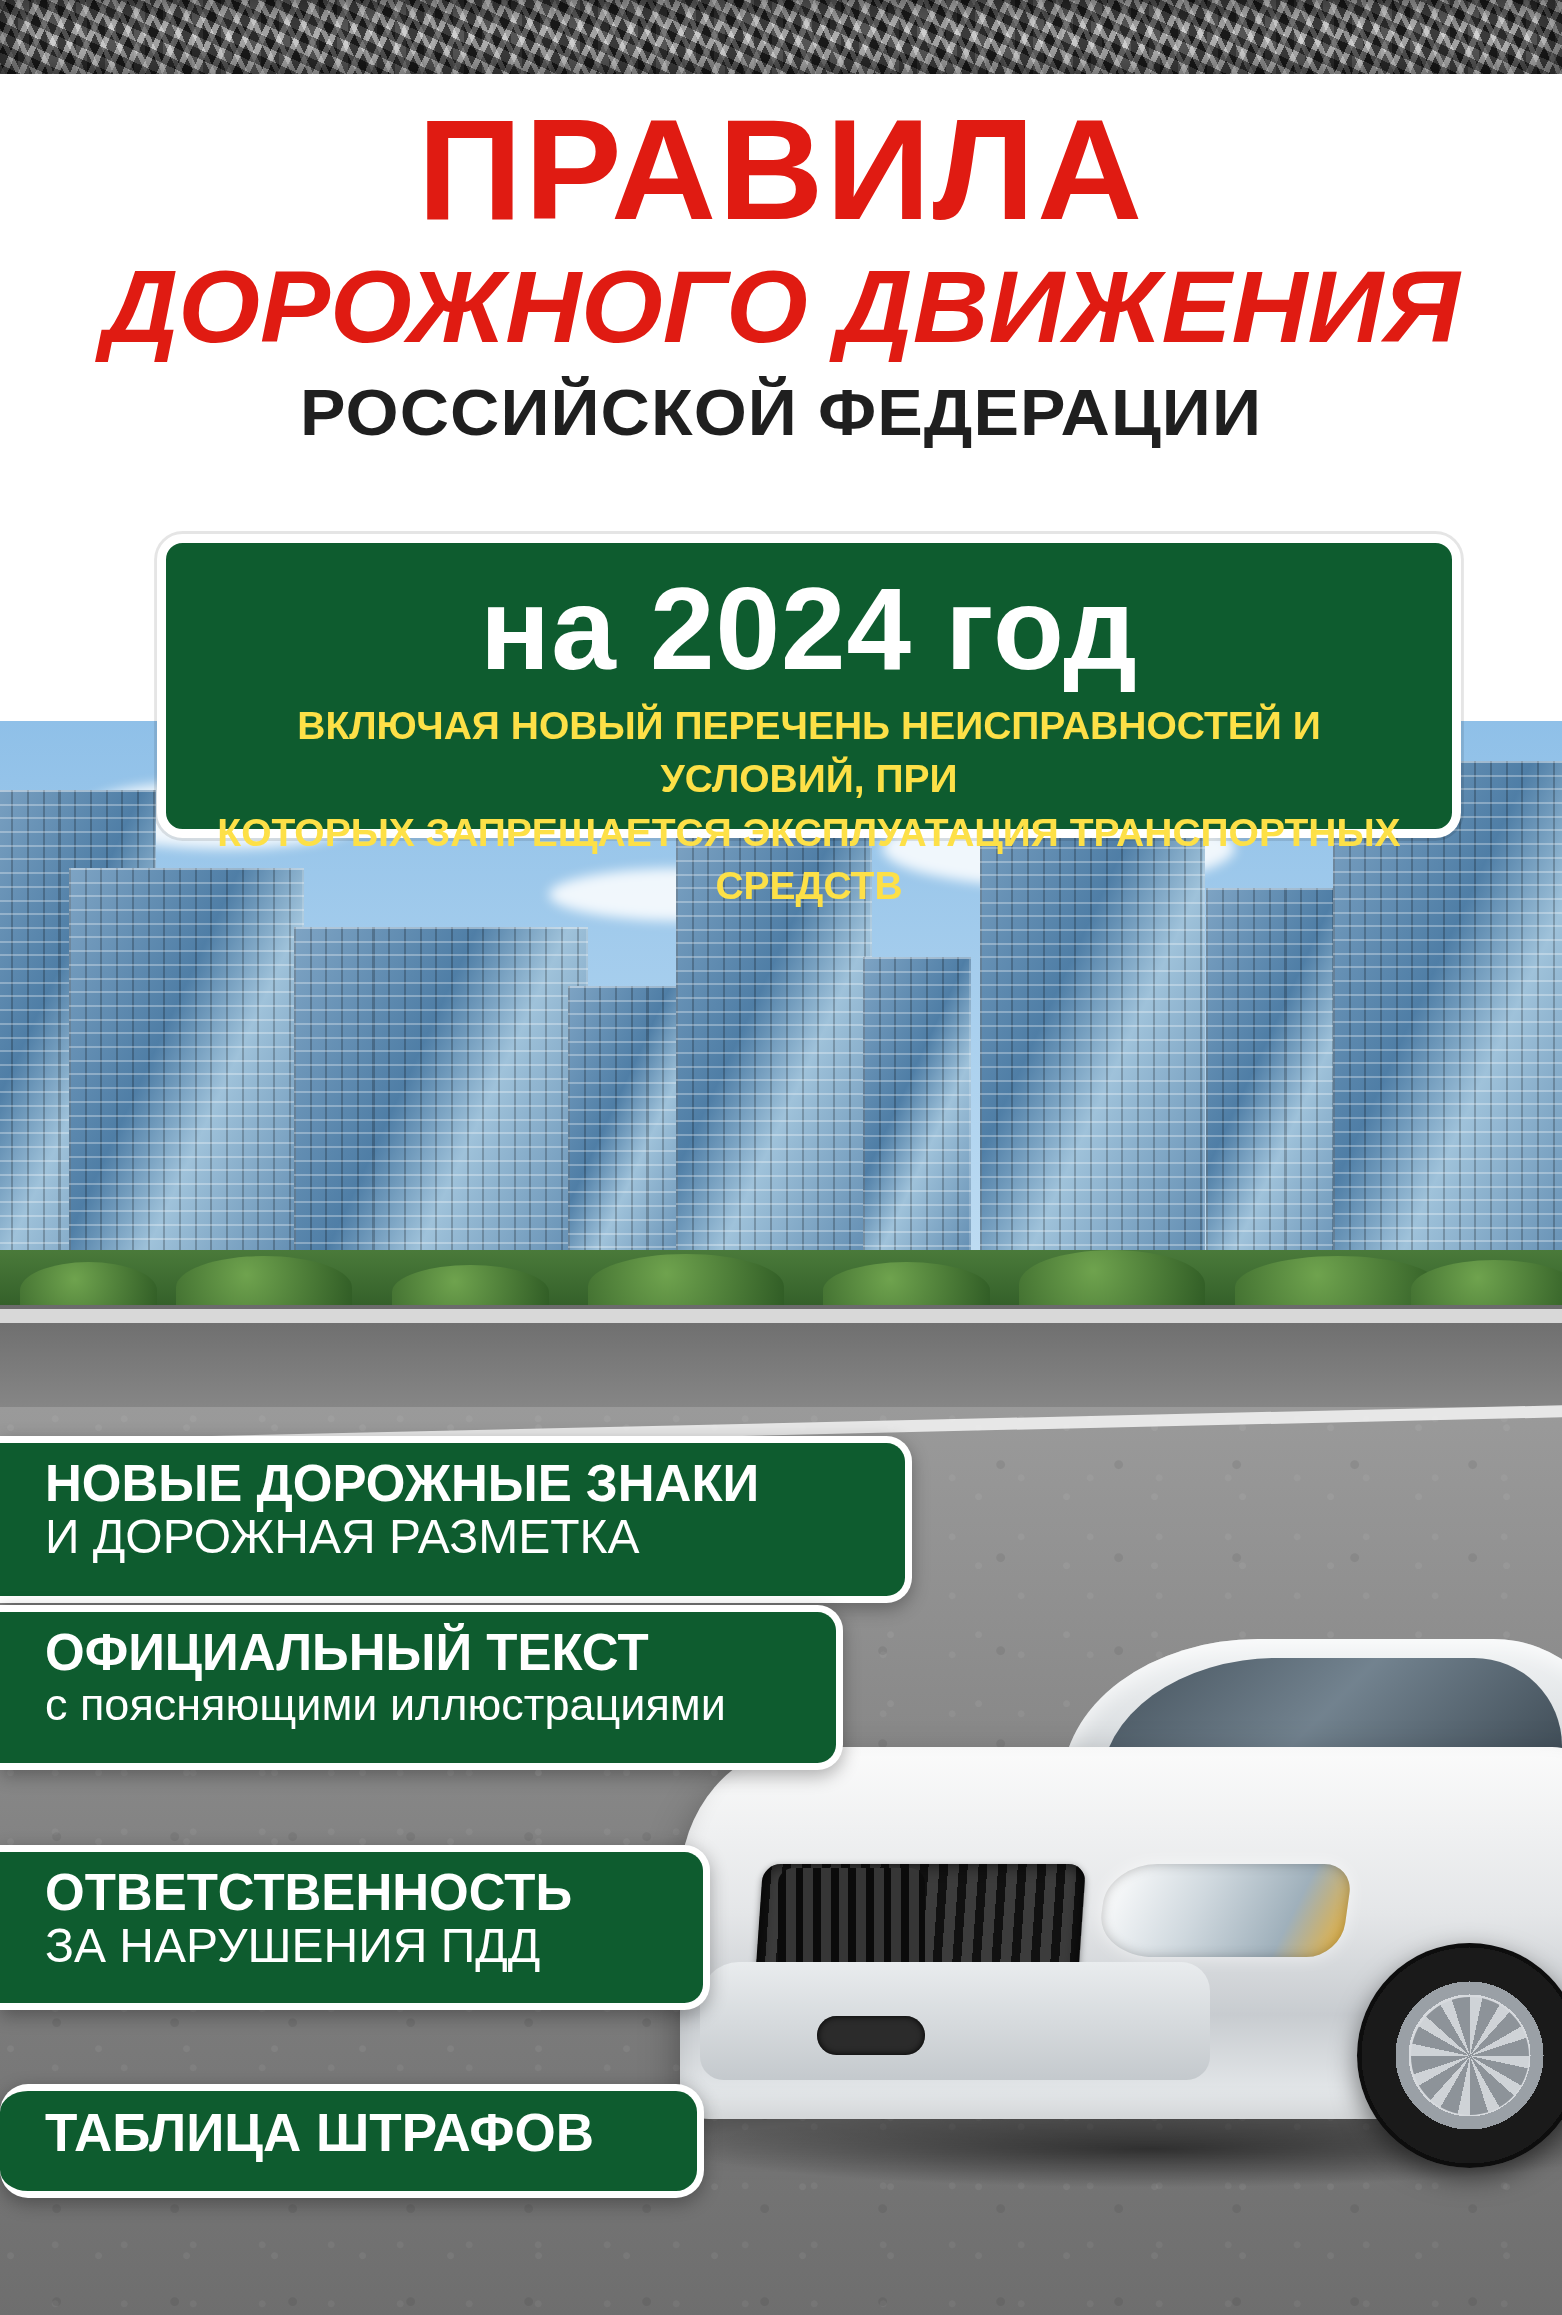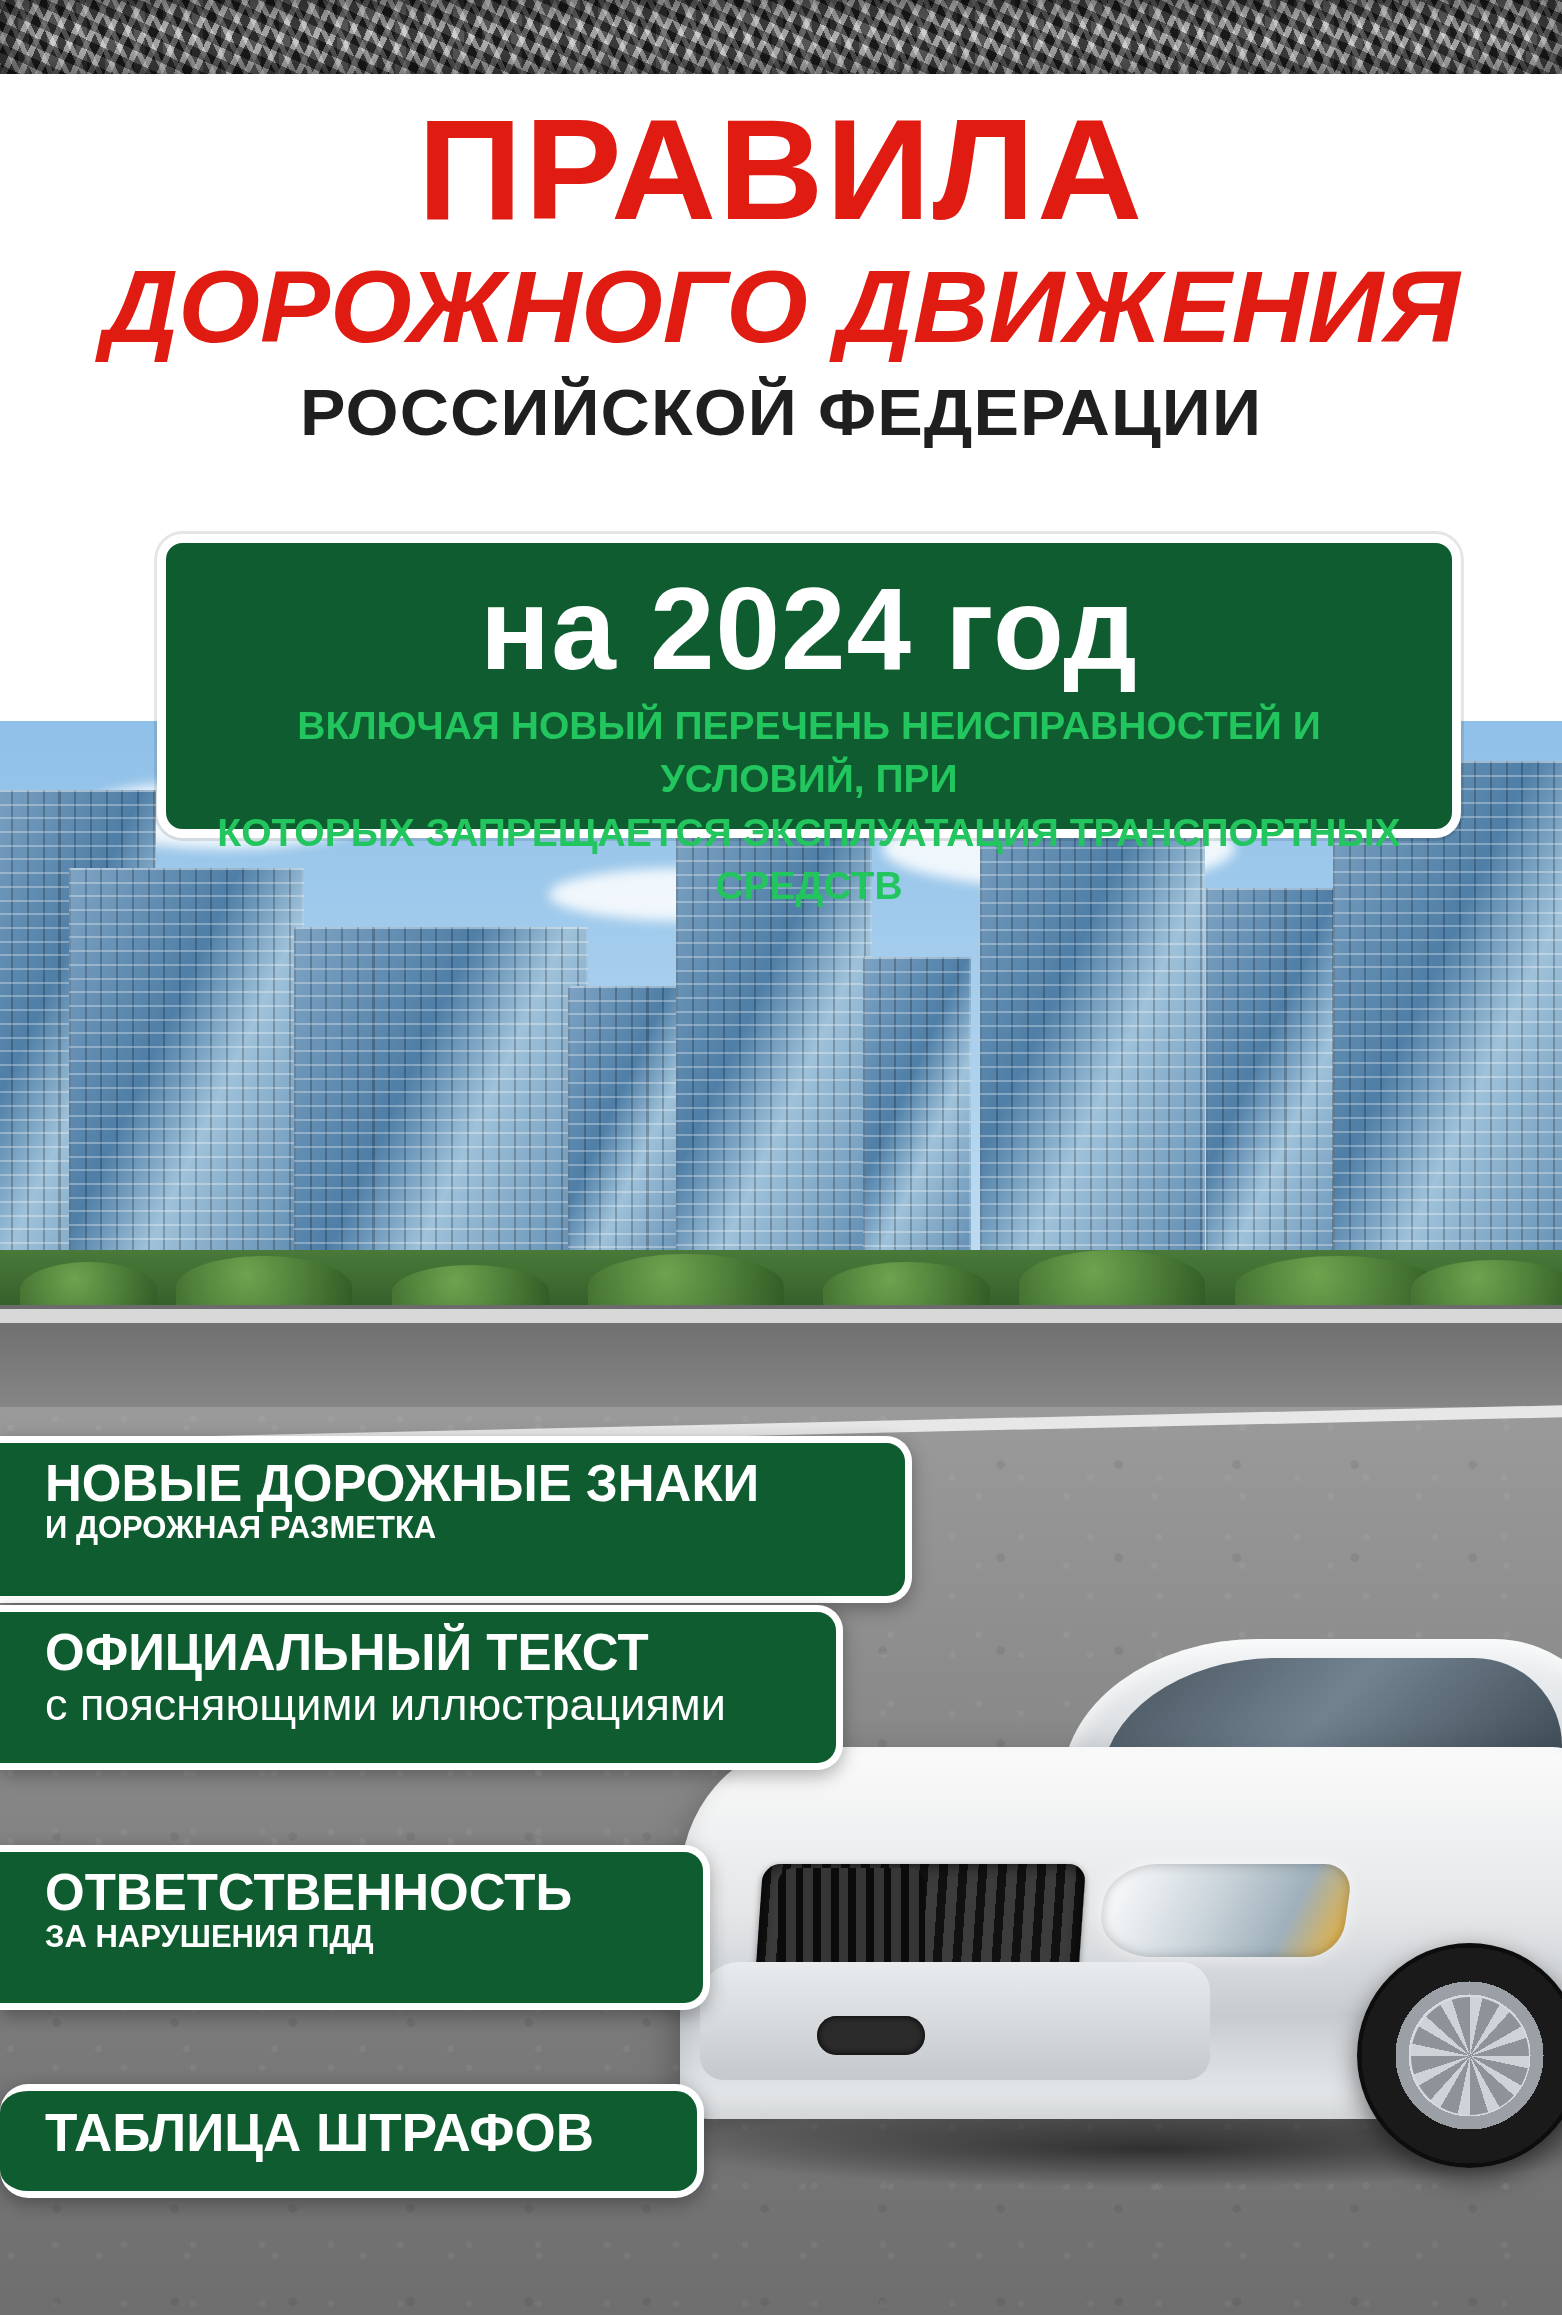--- a/index.html
+++ b/index.html
@@ -110,21 +110,21 @@
     font-size: 116px;
     font-weight: bold;
     color: #ffffff;
     line-height: 1.05;
     letter-spacing: 1px;
   }
   #year-note {
     margin: 9.8px 35px 0 35px;
     font-size: 39px;
     font-weight: bold;
-    color: #22c55e;
+    color: #fde047;
     line-height: 1.35;
     letter-spacing: 0px;
     transform: scaleX(1.0);
   }
 
   
   #photo {
     position: absolute;
     top: 721px;
     left: 0;
@@ -369,22 +369,22 @@
     z-index: 7;
     box-shadow: 0 5.9px 17.6px rgba(0,0,0,.30);
   }
   .banner .l1 {
     font-size: 51px;
     font-weight: bold;
     line-height: 1.06;
     white-space: nowrap;
   }
   .banner .l2 {
-    font-size: 31px;
-    font-weight: bold;
+    font-size: 48px;
+    font-weight: normal;
     line-height: 1.1;
     white-space: nowrap;
   }
   .banner .l2.light {
     font-weight: normal;
     font-size: 45px;
   }
   #banner-1 { top: 1436px; width: 912px; height: 167px; }
   #banner-2 { top: 1605px; width: 843px; height: 165px; }
   #banner-3 { top: 1845px; width: 710px; height: 165px; }

